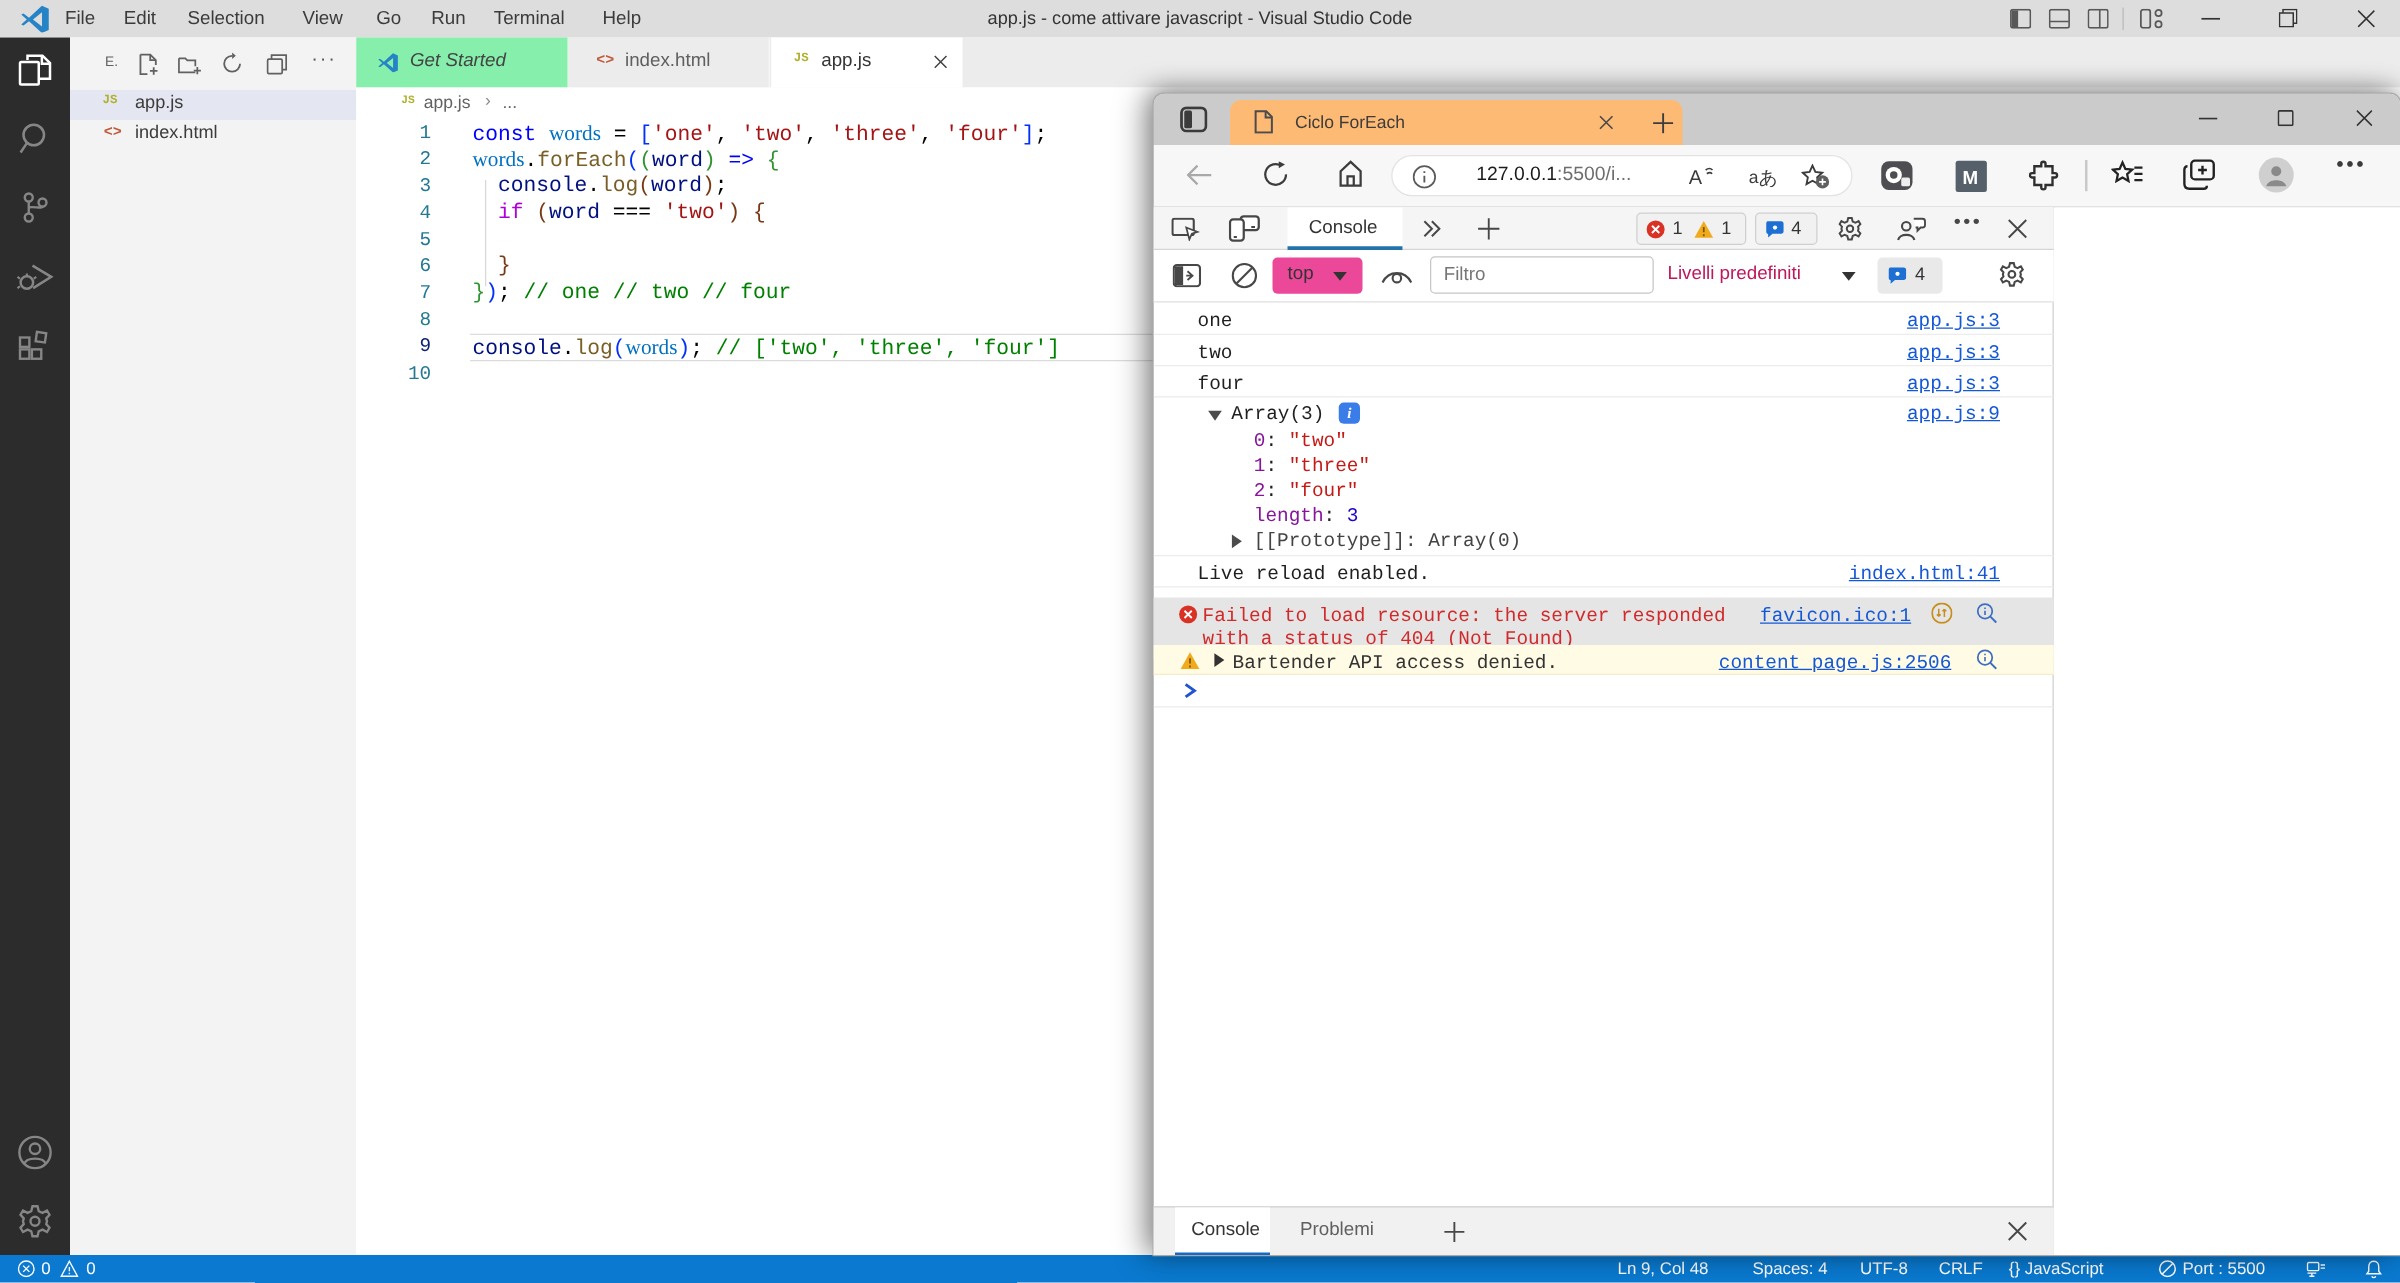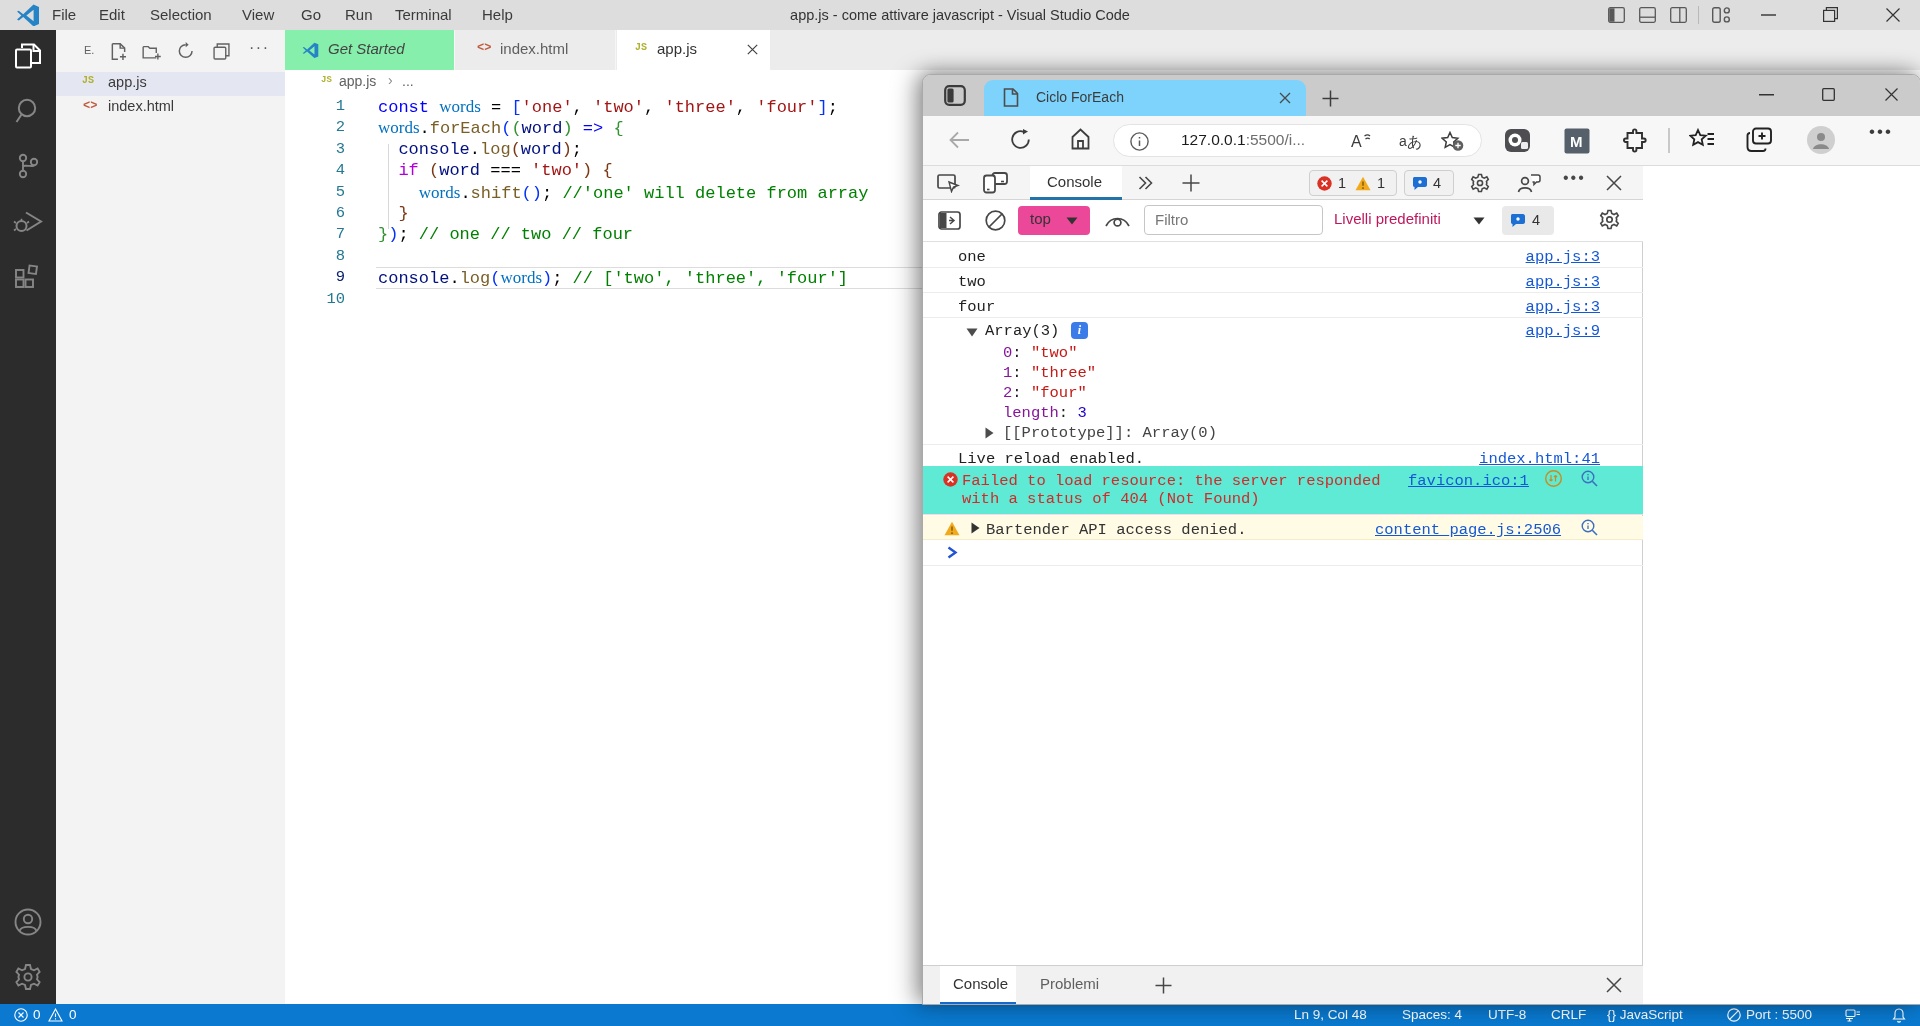--- a/index.html
+++ b/index.html
@@ -185,21 +185,20 @@
   <div class="ln" style="left:10px;top:85.6px">5</div>
   <div class="ln" style="left:10px;top:107px">6</div>
   <div class="ln" style="left:10px;top:128.4px">7</div>
   <div class="ln" style="left:10px;top:149.8px">8</div>
   <div class="ln" style="left:10px;top:171.2px;color:#0b216f">9</div>
   <div class="ln" style="left:10px;top:192.6px">10</div>
   <div class="cl" style="top:0"><span class="kw">const</span> <span class="cvar">words</span> = <span class="b1">[</span><span class="str">'one'</span>, <span class="str">'two'</span>, <span class="str">'three'</span>, <span class="str">'four'</span><span class="b1">]</span>;</div>
   <div class="cl" style="top:21.4px"><span class="cvar">words</span>.<span class="fn">forEach</span><span class="b1">(</span><span class="b2">(</span><span class="v">word</span><span class="b2">)</span> <span class="kw">=&gt;</span> <span class="b2">{</span></div>
   <div class="cl" style="top:42.8px">  <span class="v">console</span>.<span class="fn">log</span><span class="b3">(</span><span class="v">word</span><span class="b3">)</span>;</div>
   <div class="cl" style="top:64.2px">  <span class="ctl">if</span> <span class="b3">(</span><span class="v">word</span> === <span class="str">'two'</span><span class="b3">)</span> <span class="b3">{</span></div>
-  <div class="cl" style="top:85.6px">    <span class="cvar">words</span>.<span class="fn">shift</span><span class="b1">()</span>; <span class="cmt">//'one' will delete from array</span></div>
   <div class="cl" style="top:107px">  <span class="b3">}</span></div>
   <div class="cl" style="top:128.4px"><span class="b2">}</span><span class="b1">)</span>; <span class="cmt">// one // two // four</span></div>
   <div class="cl" style="top:171.2px"><span class="v">console</span>.<span class="fn">log</span><span class="b1">(</span><span class="cvar">words</span><span class="b1">)</span>; <span class="cmt">// ['two', 'three', 'four']</span></div>
 </div>
 <div class="abs" id="statusbar">
   <svg class="abs" style="left:14px;top:4px" width="14" height="14" viewBox="0 0 14 14">
       <circle cx="7" cy="7" r="6.2" fill="none" stroke="#fff" stroke-width="1.1"></circle>
       <path d="M4.5 4.5 L9.5 9.5 M9.5 4.5 L4.5 9.5" stroke="#fff" stroke-width="1.1"></path>
     </svg>
   <span class="sbitem" style="left:33px">0</span>
@@ -227,21 +226,21 @@
       <path d="M7 1 C4.2 1 3 3 3 5.5 L3 9 L1.5 11 L12.5 11 L11 9 L11 5.5 C11 3 9.8 1 7 1 Z" fill="none" stroke="#fff" stroke-width="1.1"></path>
       <path d="M5.5 13 C6 14.5 8 14.5 8.5 13" fill="none" stroke="#fff" stroke-width="1.1"></path>
     </svg>
 </div>
 <div class="abs" id="edge">
   <div id="edgetabs">
     <svg class="abs" style="left:21px;top:10px" width="22" height="21" viewBox="0 0 22 21">
       <rect x="1.2" y="1.2" width="19.6" height="18.6" rx="4" fill="none" stroke="#3b3b3b" stroke-width="2.2"></rect>
       <rect x="3.4" y="3.4" width="6.2" height="14.2" rx="1.5" fill="#3b3b3b"></rect>
     </svg>
-    <div class="abs" style="left:61px;top:5px;width:322px;height:36px;background:#7dd3fc;border-radius:9px 9px 0 0">
+    <div class="abs" style="left:61px;top:5px;width:362px;height:36px;background:#fdba74;border-radius:9px 9px 0 0">
       <svg class="abs" style="left:19px;top:8px" width="16" height="19" viewBox="0 0 16 19">
           <path d="M1.5 1 L10 1 L14.5 5.5 L14.5 18 L1.5 18 Z" fill="none" stroke="#4c4c4c" stroke-width="1.6"></path>
           <path d="M9.5 1.3 L9.5 6 L14.2 6" fill="none" stroke="#4c4c4c" stroke-width="1.6"></path>
         </svg>
       <span class="abs" style="left:52px;top:9px;font-size:14px;color:#3c3c3c">Ciclo ForEach</span>
       <svg class="abs" style="left:295px;top:12px" width="12" height="12" viewBox="0 0 12 12">
           <path d="M1 1 L11 11 M11 1 L1 11" stroke="#4a4a4a" stroke-width="1.3"></path>
         </svg>
     </div>
     <svg class="abs" style="left:399px;top:15px" width="17" height="17" viewBox="0 0 17 17">
@@ -439,21 +438,21 @@
         <span class="abs" style="left:80px;top:86px"><span class="pk">length</span>: <span class="nv">3</span></span>
         <svg class="abs" style="left:62px;top:109px" width="9" height="12" viewBox="0 0 9 12">
             <path d="M0.5 0.5 L0.5 11.5 L8.5 6 Z" fill="#4c4c4c"></path>
           </svg>
         <span class="abs" style="left:80px;top:106px;color:#444">[[Prototype]]: Array(0)</span>
       </div>
       <div class="crow" style="top:279px;height:25px;border-bottom:1px solid #ececec">
           <span class="abs" style="left:35px;top:5px">Live reload enabled.</span>
           <span class="clink" style="right:43px;top:5px">index.html:41</span>
         </div>
-      <div class="crow" style="top:300px;height:49px;background:#5eead4;border-bottom:1px solid #ffd7d7;color:#d02a2a">
+      <div class="crow" style="top:312px;height:49px;background:#e5e5e5;border-bottom:1px solid #ffd7d7;color:#d02a2a">
         <svg class="abs" style="left:20px;top:6px" width="15" height="15" viewBox="0 0 15 15">
             <circle cx="7.5" cy="7.5" r="7.2" fill="#da3125"></circle>
             <path d="M4.6 4.6 L10.4 10.4 M10.4 4.6 L4.6 10.4" stroke="#fff" stroke-width="1.5"></path>
           </svg>
         <span class="abs" style="left:39px;top:6px">Failed to load resource: the server responded</span>
         <span class="abs" style="left:39px;top:24px">with a status of 404 (Not Found)</span>
         <span class="clink" style="left:485px;top:6px">favicon.ico:1</span>
         <svg class="abs" style="left:622px;top:4px" width="17" height="17" viewBox="0 0 17 17">
             <circle cx="8.5" cy="8.5" r="7.8" fill="none" stroke="#c78e1e" stroke-width="1.4"></circle>
             <path d="M6 5 L6 11 M6 11 L4.5 9.5 M6 11 L7.5 9.5 M10.5 11.5 L10.5 5.5 M10.5 5.5 L9 7 M10.5 5.5 L12 7" stroke="#c78e1e" stroke-width="1.2" fill="none"></path>

